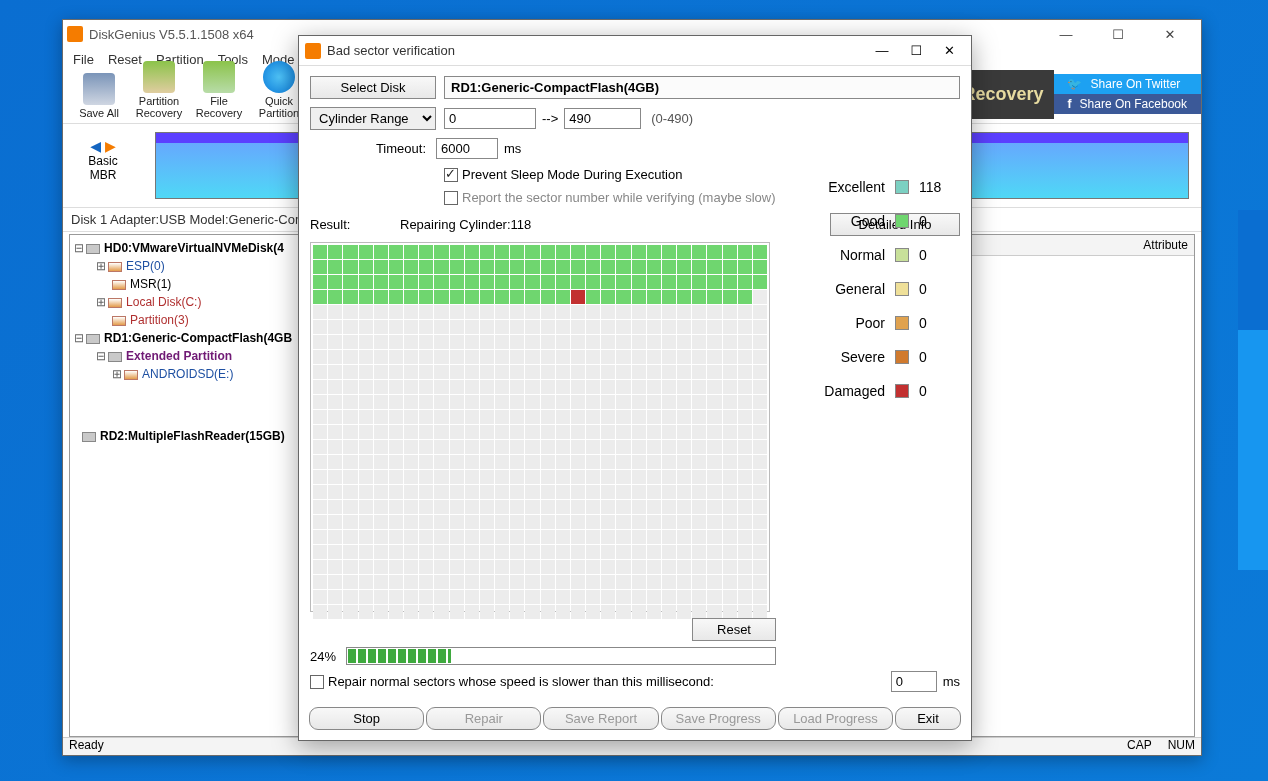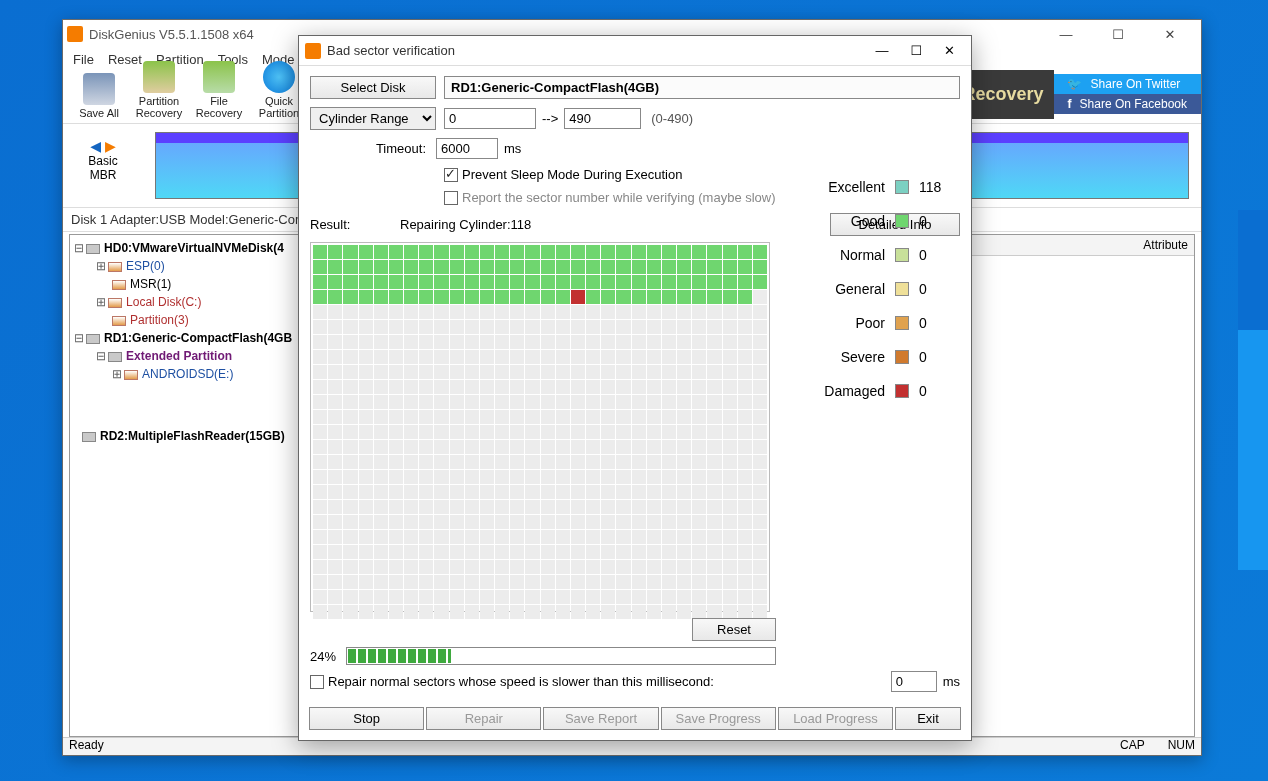--- a/index.html
+++ b/index.html
@@ -32,21 +32,21 @@
   .tree-row .toggle{color:#666;margin-right:2px;}
   .hdd-icon{display:inline-block;width:14px;height:10px;background:#c9c9c9;border:1px solid #888;vertical-align:middle;margin-right:4px;}
   .part-icon{display:inline-block;width:14px;height:10px;background:linear-gradient(#fff,#e39b4b);border:1px solid #b76;vertical-align:middle;margin-right:4px;}
   .right-panel { flex:1; margin:2px 6px 2px 2px; border:1px solid #999; position:relative;}
   .rtable { width:100%; border-collapse:collapse; font-size:12px;}
   .rtable th{ background:#f4f4f4; border-bottom:1px solid #ccc; padding:3px 6px; font-weight:normal; text-align:right;}
   .rtable th:first-child{text-align:left;}
   .rtable td{ padding:2px 6px; text-align:right;}
   .info-block { padding:6px 10px; color:#1e50a2; font-size:12px; text-align:right;}
   .status { position:absolute; left:0; bottom:0; right:0; height:18px; background:#f4f4f4; border-top:1px solid #ccc; font-size:12px; padding:0 6px; display:flex;}
-  .status .right{margin-left:auto; display:flex; gap:23px;}
+  .status .right{margin-left:auto; display:flex; gap:16px;}
   
   .dialog { position:absolute; left:298px; top:35px; width:674px; height:706px; background:#fff; border:1px solid #666; box-shadow:0 6px 24px rgba(0,0,0,.35); display:flex; flex-direction:column;}
   .dlg-title { height:30px; display:flex; align-items:center; padding:0 6px; border-bottom:1px solid #ddd;}
   .dlg-title .title{flex:1;color:#333;}
   .dlg-win{display:flex;gap:22px;padding-right:10px;}
   .dlg-body { flex:1; padding:10px 11px 0; position:relative;}
   .form-row { display:flex; align-items:center; margin-bottom:8px;}
   .form-row .lbl{ width:126px; text-align:right; padding-right:10px;}
   .form-row select,.form-row input[type=text]{ border:1px solid #888; padding:2px 4px; font-size:13px;}
   .wide-disk { flex:1; border:1px solid #888; padding:3px 6px; background:#fbfbfb;}
@@ -62,21 +62,21 @@
   .cell.r{ background:#c23030;}
   .legend { position:absolute; right:18px; top:95px; width:160px; font-size:14px;}
   .legend-row{display:flex;align-items:center;justify-content:flex-end;margin:18px 0;}
   .legend-row .sw{width:14px;height:14px;border:1px solid #888;margin:0 10px;}
   .legend-row .label{width:74px;text-align:right;}
   .legend-row .val{width:34px;text-align:left;}
   .progress-row{display:flex;align-items:center;margin:6px 0;}
   .pbar{ flex:1; height:18px; border:1px solid #888; background:#fff; position:relative; margin-left:10px;}
   .pbar-fill{ position:absolute; left:1px; top:1px; bottom:1px; width:24%; background:repeating-linear-gradient(90deg,#3fa93f 0 8px,#fff 8px 10px);}
   .dlg-bottom{ display:flex; gap:2px; padding:6px 10px 10px;}
-  .dlg-bottom .btn{flex:1;}
+  .dlg-bottom .btn{flex:1;border-radius:9px;}
   .reset-row{display:flex;justify-content:flex-end;margin-top:6px;}
   .reset-row .btn{width:84px;}
   .c-blue{color:#1e50a2;}
   .c-red{color:#b03030;}
   .c-green{color:#701a75;}
   .wallpaper-arm{position:absolute;right:0;top:210px;width:30px;height:360px;background:#1796f0;}
   .wallpaper-arm div{background:#0a6ed1;height:120px;}
 </style>
 </head>
 <body>

